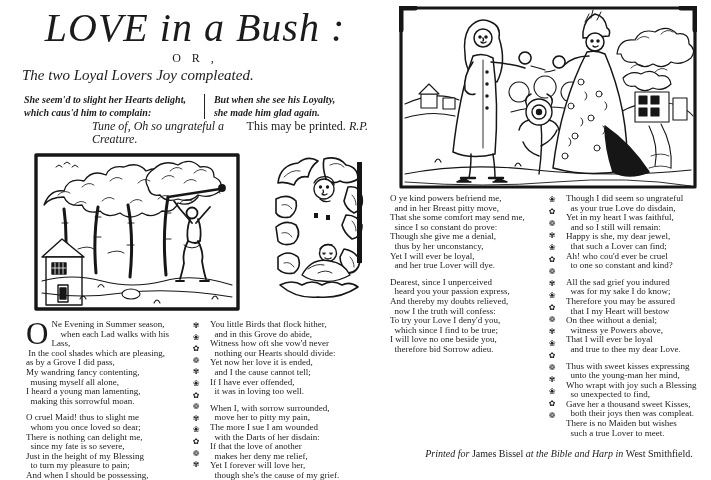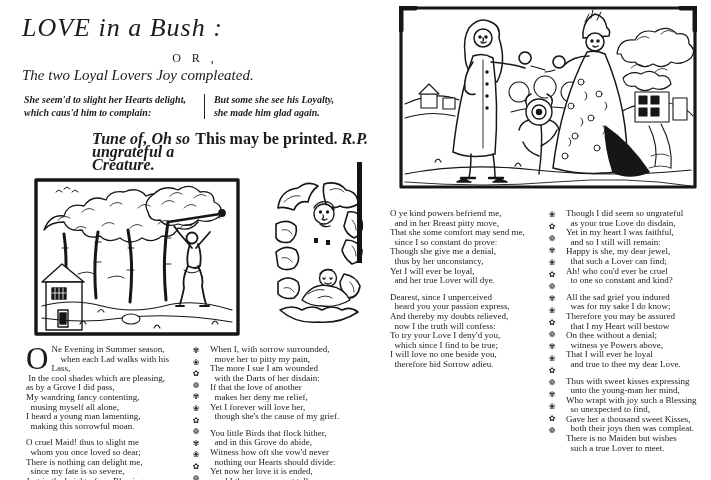--- a/index.html
+++ b/index.html
@@ -6,29 +6,29 @@
   body{
     width:711px;height:480px;position:relative;overflow:hidden;
     background:#ffffff;color:#1b1b1b;
     font-family:"Liberation Serif", serif;
   }
   .page{position:absolute;}
   .left-page{left:22px;top:6px;width:346px;}
   .right-page{left:388px;top:6px;width:320px;}
 
   
-  .title-main{font-style:italic;font-size:26px;line-height:44px;letter-spacing:1px;}
+  .title-main{text-align:center;font-style:italic;font-size:40px;line-height:44px;letter-spacing:1px;}
   .title-or{text-align:center;font-size:12px;letter-spacing:4px;margin-top:1px;}
   .title-sub{font-style:italic;font-size:15px;margin-top:1px;}
 
   .epigraph{display:flex;margin-top:10px;font-weight:bold;font-style:italic;font-size:10px;line-height:12.5px;}
   .epigraph .cell{white-space:pre-line;}
   .epigraph .cell.l{width:52%;padding-left:2px;}
   .epigraph .cell.r{flex:1;border-left:1.3px solid #222;padding-left:9px;}
-  .tune-row{display:flex;justify-content:space-between;font-size:16px;margin-top:13px;line-height:13px;font-weight:bold;}
+  .tune-row{display:flex;justify-content:space-between;font-size:12px;margin-top:1px;line-height:13px;}
   .tune{font-style:italic;margin-left:70px;}
   .license{white-space:nowrap;}
   .license .rp{font-style:italic;}
 
   
   .woodcuts-row{display:flex;justify-content:space-between;margin-top:7px;padding:0 2px 0 12px;}
   svg{display:block;}
   .wc{stroke:#161616;fill:none;stroke-linecap:round;stroke-linejoin:round;}
 
   
@@ -59,21 +59,21 @@
 
 <div class="page left-page">
 
   <div class="title-main">LOVE in a Bush :</div>
   <div class="title-or">O R ,</div>
   <div class="title-sub">The two Loyal Lovers Joy compleated.</div>
 
   <div class="epigraph">
     <div class="cell l">She seem'd to slight her Hearts delight,
 which caus'd him to complain:</div>
-    <div class="cell r">But some she see his Loyalty,
+    <div class="cell r">But when she see his Loyalty,
 she made him glad again.</div>
   </div>
   <div class="tune-row">
     <span class="tune">Tune of, Oh so ungrateful a Creature.</span>
     <span class="license">
       <span>This may be printed.</span>
       <span class="rp">R.P.</span>
     </span>
   </div>
 
@@ -199,36 +199,36 @@
 ✾
 ❀
 ✿
 ❁
 ✾
 ❀
 ✿
 ❁
 ✾</div>
     <div class="col lp-col2">
+      <div class="stanza">You little Birds that flock hither,
+  and in this Grove do abide,
+Witness how oft she vow'd never
+  nothing our Hearts should divide:
+Yet now her love it is ended,
+  and I the cause cannot tell;
+If I have ever offended,
+  it was in loving too well.</div>
       <div class="stanza">When I, with sorrow surrounded,
   move her to pitty my pain,
 The more I sue I am wounded
   with the Darts of her disdain:
 If that the love of another
   makes her deny me relief,
 Yet I forever will love her,
   though she's the cause of my grief.</div>
-      <div class="stanza">You little Birds that flock hither,
-  and in this Grove do abide,
-Witness how oft she vow'd never
-  nothing our Hearts should divide:
-Yet now her love it is ended,
-  and I the cause cannot tell;
-If I have ever offended,
-  it was in loving too well.</div>
     </div>
   </div>
 </div>
 
 <div class="gutter-rule"></div>
 
 <div class="page right-page">
 
   <svg width="298" height="183" viewBox="0 0 298 183" style="margin-left:11px;">
     <rect x="2" y="2" width="294" height="179" class="wc" stroke-width="3.2"></rect>
@@ -312,21 +312,21 @@
       </g>
     </g>
 
     <g class="wc" stroke-width="1.2">
       <path d="M6 168 q60 -12 130 -4 q80 8 156 0"></path>
       <path d="M6 176 q80 6 150 0 q72 -6 136 4" stroke-width="0.9"></path>
       <path d="M116 160 q3 -6 6 0 M222 154 q3 -6 6 0 M36 156 q3 -6 6 0"></path>
     </g>
   </svg>
 
-  <div class="verse-row" style="margin-top:20px;">
+  <div class="verse-row" style="margin-top:5px;">
     <div class="col rp-col1">
       <div class="stanza">O ye kind powers befriend me,
   and in her Breast pitty move,
 That she some comfort may send me,
   since I so constant do prove:
 Though she give me a denial,
   thus by her unconstancy,
 Yet I will ever be loyal,
   and her true Lover will dye.</div>
       <div class="stanza">Dearest, since I unperceived
@@ -378,13 +378,16 @@
   unto the young-man her mind,
 Who wrapt with joy such a Blessing
   so unexpected to find,
 Gave her a thousand sweet Kisses,
   both their joys then was compleat.
 There is no Maiden but wishes
   such a true Lover to meet.</div>
     </div>
   </div>
 
+  <div class="imprint">
+    <span class="it">Printed for </span><span>James Bissel </span><span class="it">at the Bible and Harp in </span><span>West Smithfield.</span>
+  </div>
 </div>
 
 </body></html>

